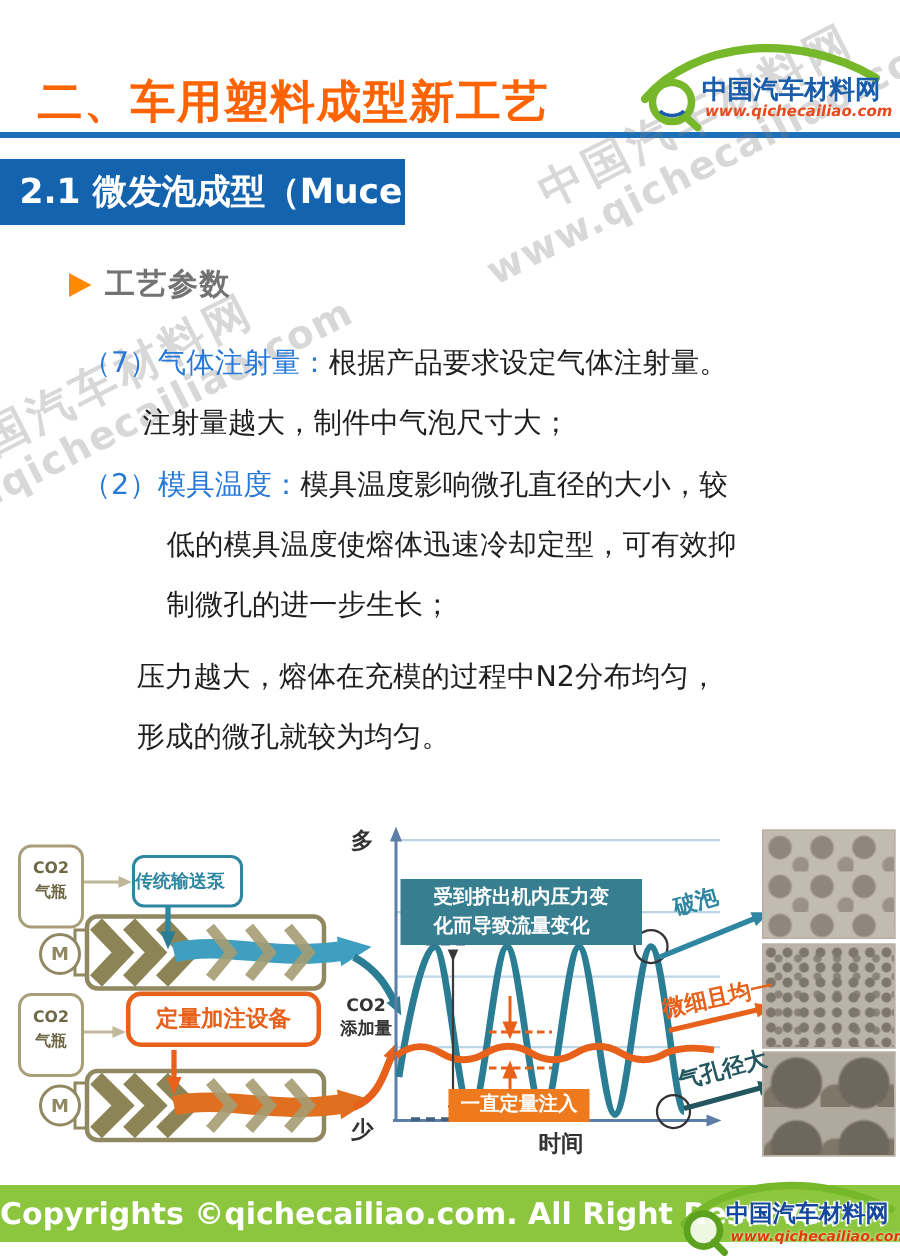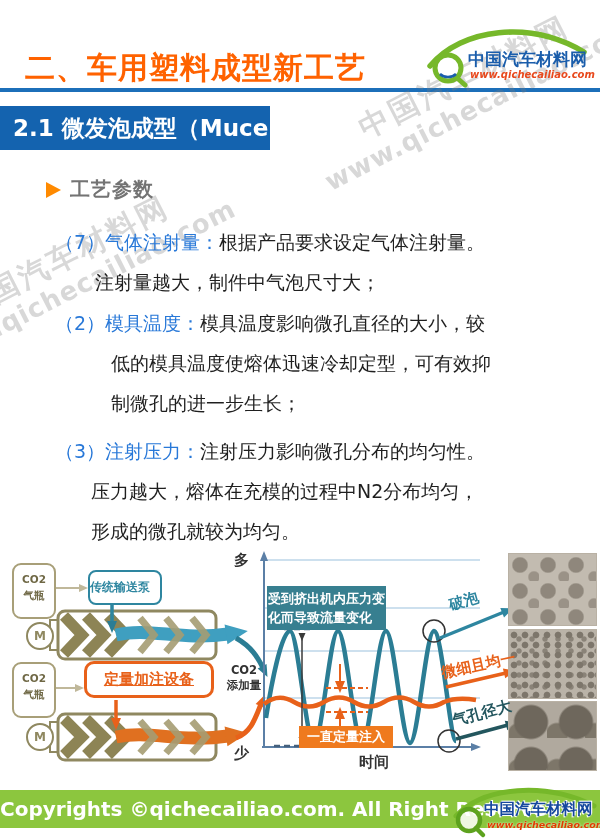--- a/index.html
+++ b/index.html
@@ -63,31 +63,31 @@
   #motor1 { left:26px; top:622px; }
   #motor2 { left:26px; top:723px; }
   .pump-box {
     position:absolute; left:88px; top:570px; width:70px; height:31px; background:#fff;
     border:2.5px solid #2e86a0; border-radius:8px; color:#2e86a0; font-weight:bold;
     font-size:12px; text-align:left; line-height:31px; z-index:4; white-space:nowrap;
   }
   .meter-box {
     position:absolute; left:84px; top:661px; width:124px; height:31px; background:#fff;
     border:3px solid #e8611a; border-radius:10px; color:#e8611a; font-weight:bold;
-    font-size:15px; text-align:center; line-height:31px; z-index:4; white-space:nowrap;text-decoration:underline;
+    font-size:15px; text-align:center; line-height:31px; z-index:4; white-space:nowrap;
   }
   .y-max { position:absolute; left:234px; top:551px; font-size:15px; font-weight:bold; color:#333; z-index:4; }
   .y-min { position:absolute; left:234px; top:744px; font-size:15px; font-weight:bold; color:#333; z-index:4; }
   .y-axis-label { position:absolute; left:224px; top:663px; width:40px; text-align:center;
                   font-size:11.5px; font-weight:bold; color:#333; line-height:15px; z-index:4; }
   .x-axis-label { position:absolute; left:344px; top:753px; width:60px; text-align:center;
                   font-size:15px; font-weight:bold; color:#333; z-index:4; }
   .teal-note {
     position:absolute; left:267px; top:586px; background:#377f90; color:#fff;
-    font-size:13px; font-weight:bold; line-height:19px; padding:3px 1px; z-index:4; white-space:nowrap;
+    font-size:13px; font-weight:bold; line-height:19px; padding:3px 22px; z-index:4; white-space:nowrap;
   }
   .orange-note {
     position:absolute; left:299px; top:726px; background:#ef7a1e; color:#fff;
     font-size:13px; font-weight:bold; line-height:20px; padding:1px 8px; z-index:4; white-space:nowrap;
   }
   .arrow-lbl { position:absolute; font-size:15px; font-weight:bold; z-index:4; white-space:nowrap; }
   #lbl-popo  { left:449px; top:592px; color:#2e86a0; transform:rotate(-16deg); }
   #lbl-fine  { left:441px; top:656px; color:#e8611a; transform:rotate(-12deg); }
   #lbl-large { left:452px; top:704px; color:#23565e; transform:rotate(-15deg); }
   
@@ -157,21 +157,20 @@
   <div class="item" id="item1">
     <div class="row"><span class="lbl">（7）气体注射量：</span><span>根据产品要求设定气体注射量。</span></div>
     <div class="row cont">注射量越大，制件中气泡尺寸大；</div>
   </div>
   <div class="item" id="item2">
     <div class="row"><span class="lbl">（2）模具温度：</span><span>模具温度影响微孔直径的大小，较</span></div>
     <div class="row cont">低的模具温度使熔体迅速冷却定型，可有效抑</div>
     <div class="row cont">制微孔的进一步生长；</div>
   </div>
   <div class="item" id="item3">
-    <div class="row"><span class="lbl">（3）注射压力：</span><span>注射压力影响微孔分布的均匀性。</span></div>
     <div class="row cont">压力越大，熔体在充模的过程中N2分布均匀，</div>
     <div class="row cont">形成的微孔就较为均匀。</div>
   </div>
 
   <svg id="diagram-svg" width="600" height="240" viewBox="0 0 600 240">
     <defs>
       <marker id="ah-teal-big" markerUnits="userSpaceOnUse" markerWidth="26" markerHeight="26" refX="4" refY="13" orient="auto">
           <path d="M2,3 L24,13 L2,23 Z" fill="#3f9fc0"></path>
         </marker>
       <marker id="ah-orange-big" markerUnits="userSpaceOnUse" markerWidth="26" markerHeight="26" refX="4" refY="13" orient="auto">

